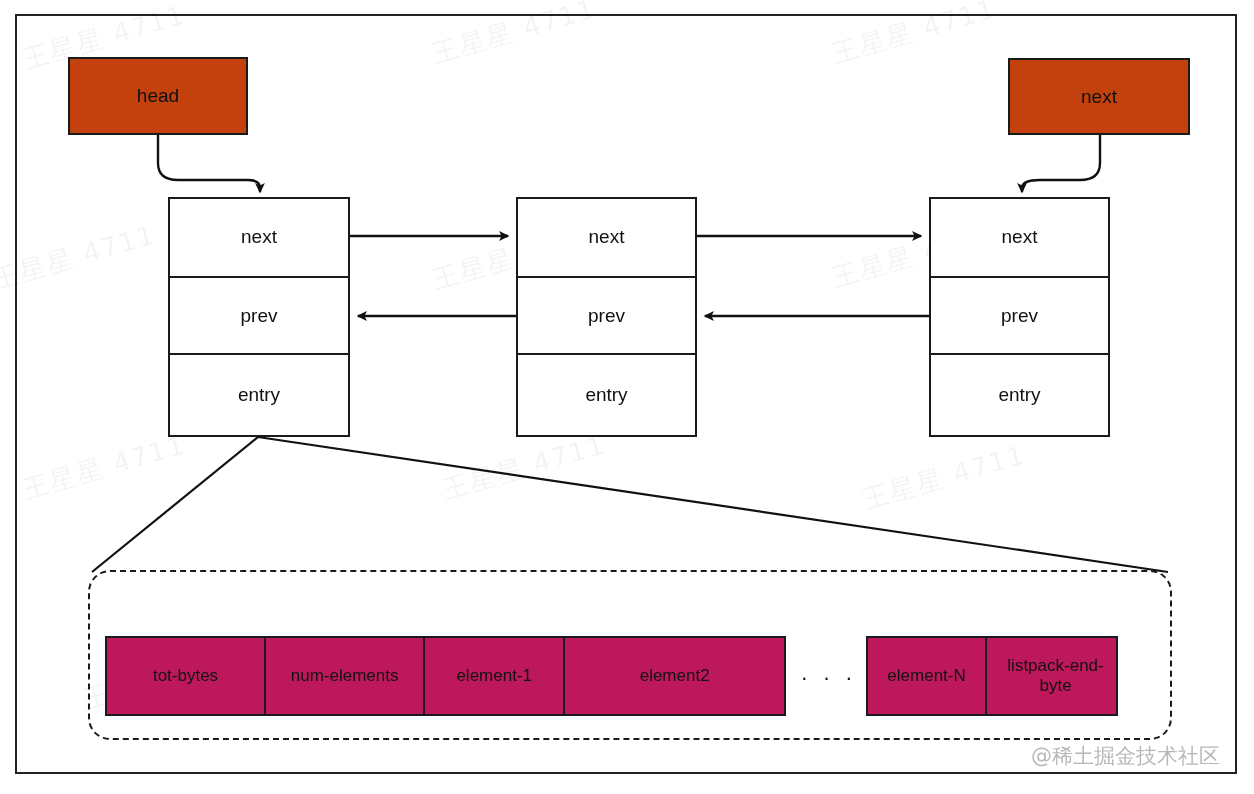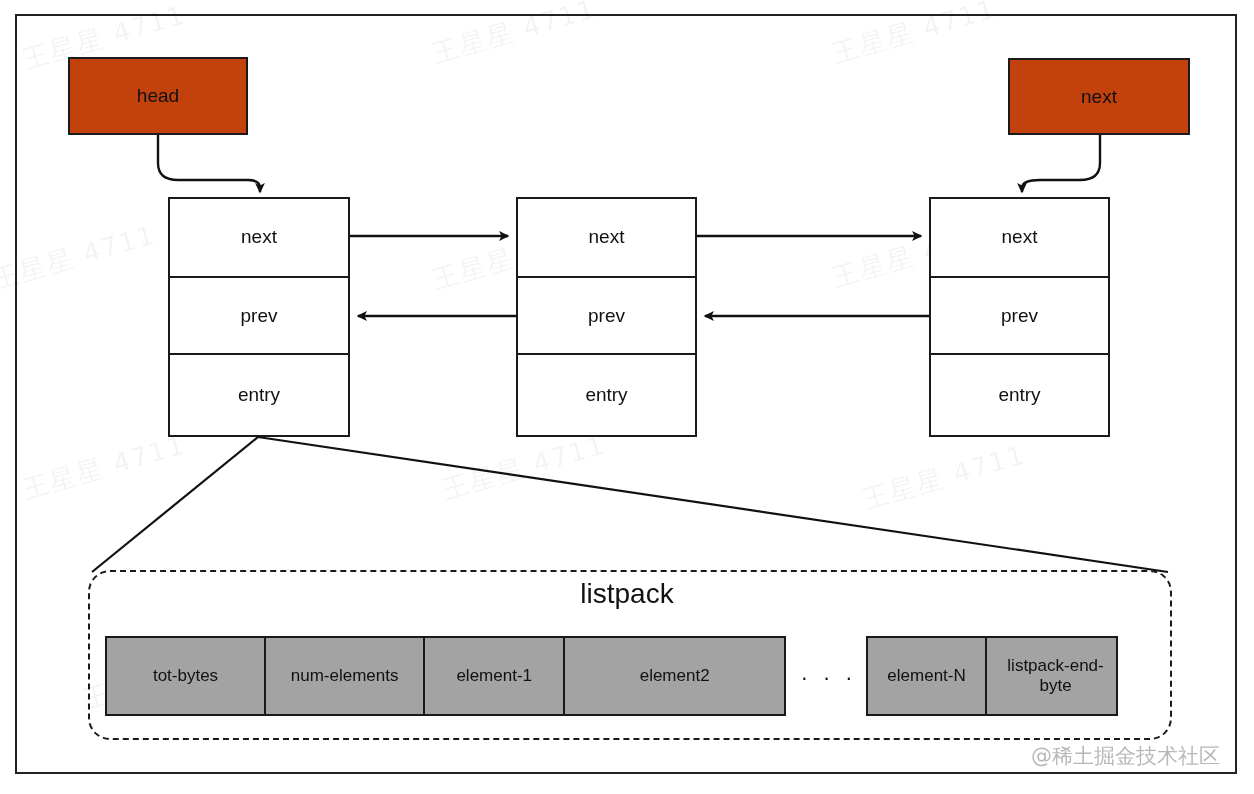--- a/index.html
+++ b/index.html
@@ -110,21 +110,21 @@
     width: 1254px;
     text-align: center;
     font-size: 28px;
     color: #111111;
   }
   .lp-table {
     position: absolute;
     display: flex;
     border: 2px solid #1a1a1a;
     box-sizing: border-box;
-    background: #a3a3a3;
+    background: #be185d;
     height: 80px;
     top: 636px;
   }
   .lp-cell {
     box-sizing: border-box;
     border-right: 2px solid #1a1a1a;
     display: flex;
     align-items: center;
     justify-content: center;
     text-align: center;
@@ -209,21 +209,20 @@
 
     <path d="M516,316 L358,316" fill="none" stroke="#111111" stroke-width="2.4" marker-end="url(#ah)"></path>
 
     <path d="M929,316 L705,316" fill="none" stroke="#111111" stroke-width="2.4" marker-end="url(#ah)"></path>
 
     <path d="M258,437 L92,572" fill="none" stroke="#111111" stroke-width="2.2"></path>
     <path d="M258,437 L1168,572" fill="none" stroke="#111111" stroke-width="2.2"></path>
   </svg>
 
   <div class="listpack-box"></div>
-  <div class="listpack-title">listpack</div>
 
   <div class="lp-table" style="left:105px; width:681px;">
     <div class="lp-cell" style="width:160px;">tot-bytes</div>
     <div class="lp-cell" style="width:160px;">num-elements</div>
     <div class="lp-cell" style="width:141px;">element-1</div>
     <div class="lp-cell" style="width:220px;">element2</div>
   </div>
 
   <div class="lp-ellipsis">. . .</div>
 

